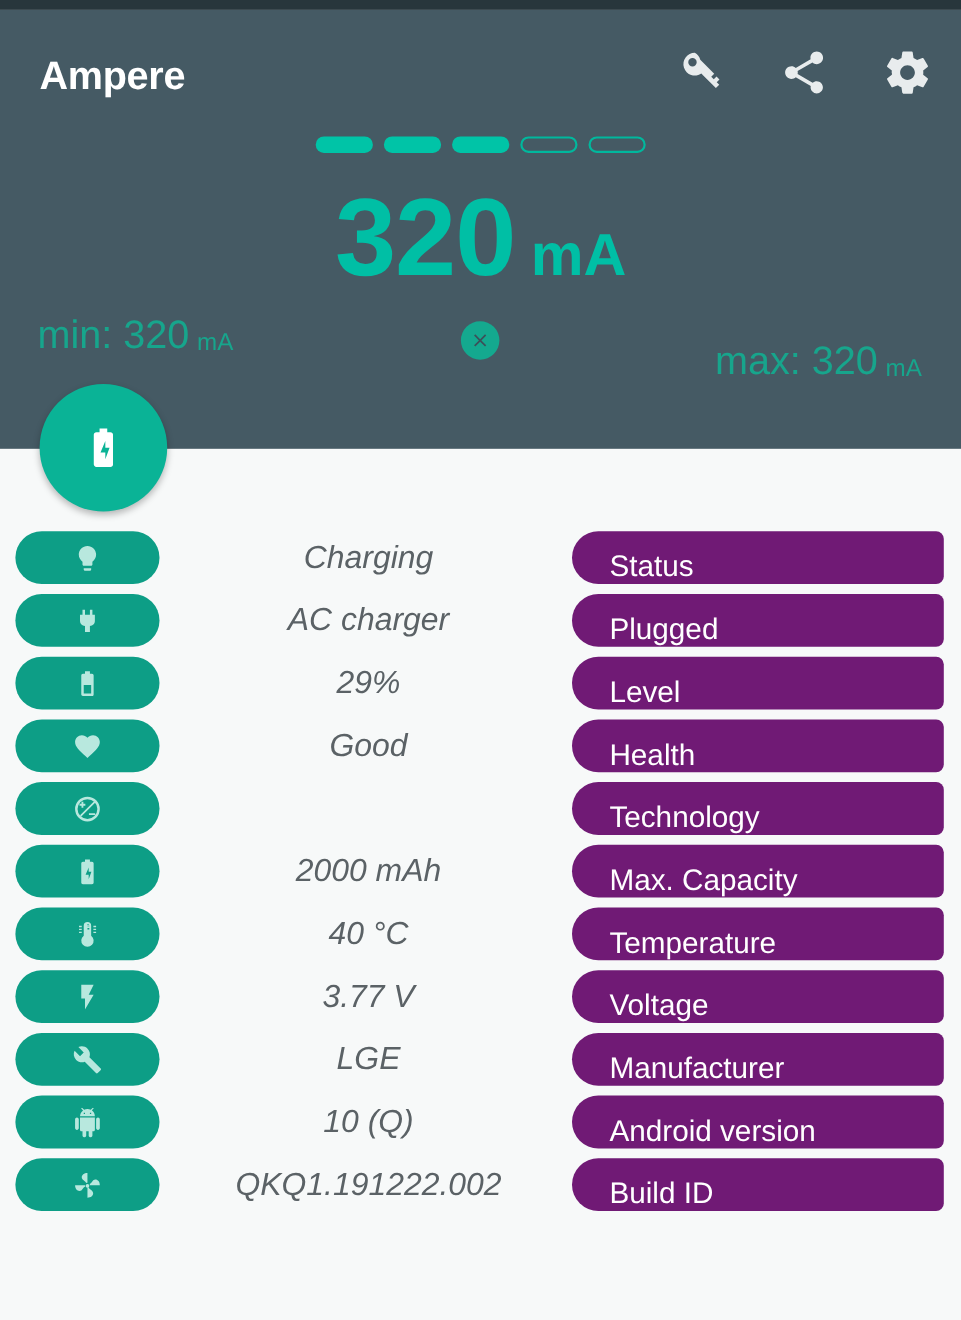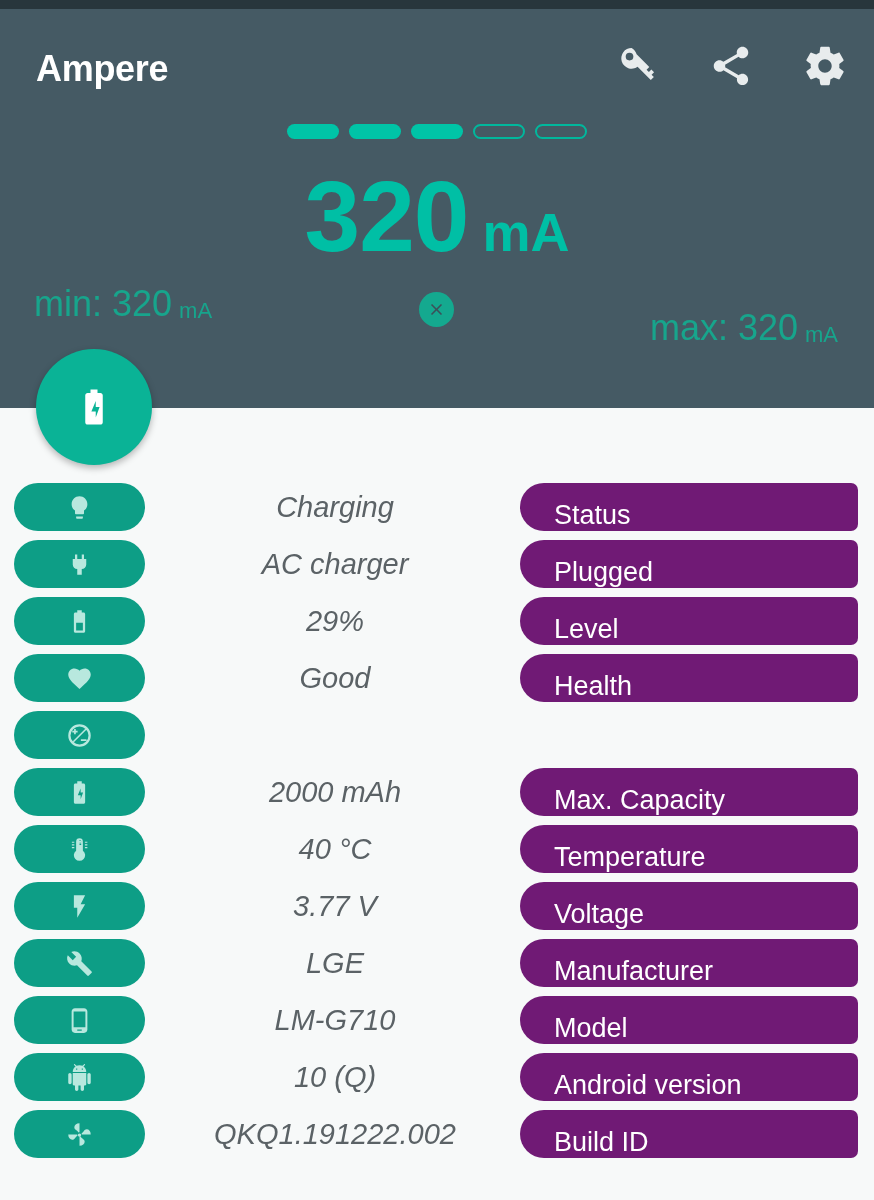--- a/index.html
+++ b/index.html
@@ -242,20 +242,23 @@
         <span class="ltxt">Health</span>
       </span>
     </div>
 
     <div class="row">
       <span class="icon-pill">
         <svg viewBox="0 0 24 24">
             <path d="M12 2a10 10 0 1 0 0 20 10 10 0 0 0 0-20zm0 2a8 8 0 0 1 8 8 8 8 0 0 1-8 8 8 8 0 0 1-8-8 8 8 0 0 1 8-8zM7.2 6.2v1.6H5.6v1.5h1.6v1.6h1.5V9.3h1.6V7.8H8.7V6.2H7.2zm6.0 9.1h5.0v1.5h-5.0v-1.5zM17.6 5.5L6.0 17.1l1.0 1.0L18.6 6.5l-1.0-1.0z"></path>
           </svg>
       </span>
+      <span class="label-pill">
+        <span class="ltxt">Technology</span>
+      </span>
     </div>
 
     <div class="row">
       <span class="icon-pill">
         <svg viewBox="0 0 24 24">
             <path d="M15.67 4H14V2h-4v2H8.33C7.6 4 7 4.6 7 5.33v15.33C7 21.4 7.6 22 8.33 22h7.33c.74 0 1.34-.6 1.34-1.33V5.33C17 4.6 16.4 4 15.67 4zM13 18v-3.5h-2.5L13 8.5V12h2.2L13 18z"></path>
           </svg>
       </span>
       <span class="row-value">2000 mAh</span>
       <span class="label-pill">
@@ -292,31 +295,20 @@
         <svg viewBox="0 0 24 24">
             <path d="M22.7 19l-9.1-9.1c.9-2.3.4-5-1.5-6.9-2-2-5-2.4-7.4-1.3L9 6 6 9 1.6 4.7C.4 7.1.9 10.1 2.9 12.1c1.9 1.9 4.6 2.4 6.9 1.5l9.1 9.1c.4.4 1 .4 1.4 0l2.3-2.3c.5-.4.5-1.1.1-1.4z"></path>
           </svg>
       </span>
       <span class="row-value">LGE</span>
       <span class="label-pill">
         <span class="ltxt">Manufacturer</span>
       </span>
     </div>
 
-    <div class="row">
-      <span class="icon-pill">
-        <svg viewBox="0 0 24 24">
-            <path d="M16 1H8C6.34 1 5 2.34 5 4v16c0 1.66 1.34 3 3 3h8c1.66 0 3-1.34 3-3V4c0-1.66-1.34-3-3-3zm-2 20h-4v-1h4v1zm3.25-3H6.75V4h10.5v14z"></path>
-          </svg>
-      </span>
-      <span class="row-value">LM-G710</span>
-      <span class="label-pill">
-        <span class="ltxt">Model</span>
-      </span>
-    </div>
 
     <div class="row">
       <span class="icon-pill">
         <svg viewBox="0 0 24 24">
             <path d="M6 18c0 .55.45 1 1 1h1v3.5c0 .83.67 1.5 1.5 1.5s1.5-.67 1.5-1.5V19h2v3.5c0 .83.67 1.5 1.5 1.5s1.5-.67 1.5-1.5V19h1c.55 0 1-.45 1-1V8H6v10zM3.5 8C2.67 8 2 8.67 2 9.5v7c0 .83.67 1.5 1.5 1.5S5 17.33 5 16.5v-7C5 8.67 4.33 8 3.5 8zm17 0c-.83 0-1.5.67-1.5 1.5v7c0 .83.67 1.5 1.5 1.5s1.5-.67 1.5-1.5v-7c0-.83-.67-1.5-1.5-1.5zm-4.97-5.84l1.3-1.3c.2-.2.2-.51 0-.71-.2-.2-.51-.2-.71 0l-1.48 1.48C13.85 1.23 12.95 1 12 1c-.96 0-1.86.23-2.66.63L7.85.15c-.2-.2-.51-.2-.71 0-.2.2-.2.51 0 .71l1.31 1.31C6.97 3.26 6 5.01 6 7h12c0-1.99-.97-3.75-2.47-4.84zM10 5H9V4h1v1zm5 0h-1V4h1v1z"></path>
           </svg>
       </span>
       <span class="row-value">10 (Q)</span>
       <span class="label-pill">
         <span class="ltxt">Android version</span>

